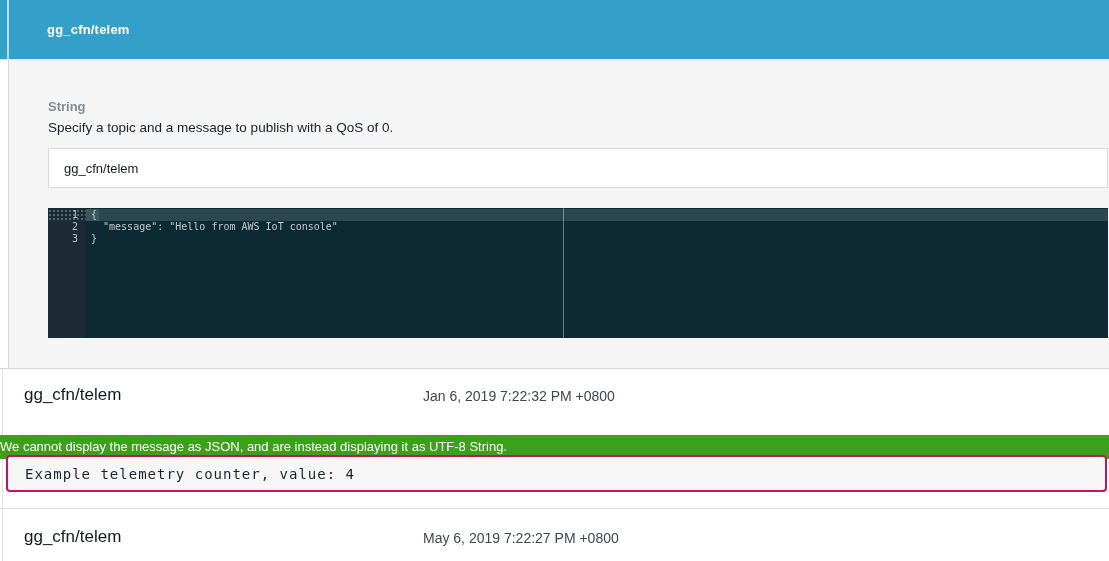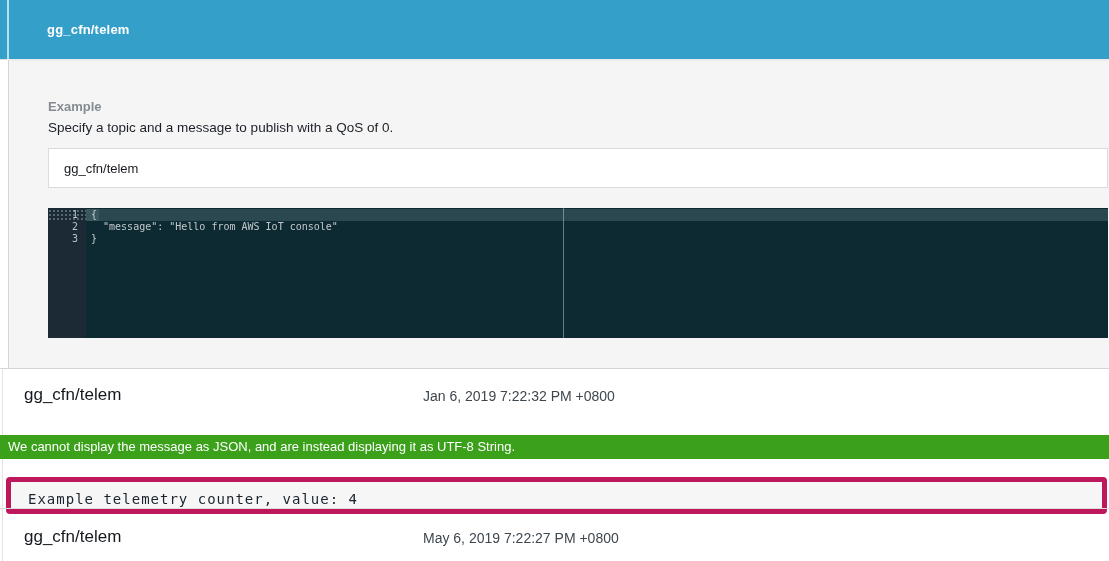--- a/index.html
+++ b/index.html
@@ -78,25 +78,25 @@
   .messages .left-line{
     position:absolute;left:2px;top:0;bottom:0;width:1px;background:#e3e3e3;
   }
   .msg-topic{position:absolute;left:24px;font-size:17px;color:#15191e;}
   .msg-time{position:absolute;left:423px;font-size:14px;color:#3f474e;}
   .msg1-topic{top:16px;}
   .msg1-time{top:19px;}
   .notice-banner{
     position:absolute;left:0;right:0;top:66px;height:24px;
     background:#3ba01a;color:#ffffff;font-size:13px;line-height:24px;
-    padding-left:8px;box-sizing:border-box;white-space:nowrap;
+    box-sizing:border-box;white-space:nowrap;
   }
   .payload-block{
-    position:absolute;left:6px;right:2px;top:108px;height:37px;
-    background:#f6f6f7;border:5px solid #be185d;border-radius:4px;
+    position:absolute;left:6px;right:2px;top:86px;height:37px;
+    background:#f6f6f7;border:2px solid #be185d;border-radius:4px;
     box-sizing:border-box;
   }
   .payload-text{
     font-family:"DejaVu Sans Mono",monospace;font-size:14px;letter-spacing:1px;
     color:#19242e;line-height:35px;padding-left:17px;white-space:pre;
   }
   .msg-divider{
     position:absolute;left:0;right:0;top:139px;height:1px;background:#dddddd;
   }
   .msg2-topic{top:158px;}
@@ -104,21 +104,21 @@
 </style>
 </head>
 <body>
 
 <div class="topic-header">
   <div class="edge-line"></div>
   <div class="title">gg_cfn/telem</div>
 </div>
 
 <div class="publish-panel">
-  <div class="publish-heading">Example</div>
+  <div class="publish-heading">String</div>
   <div class="publish-desc">Specify a topic and a message to publish with a QoS of 0.</div>
   <input class="topic-input" type="text" readonly="" value="gg_cfn/telem" style="">
   <div class="editor">
     <div class="gutter"></div>
     <div class="active-line"></div>
     <div class="print-margin"></div>
     <div class="rows">
       <div class="row">
         <span class="ln">1</span>
         <span class="code">{</span>

